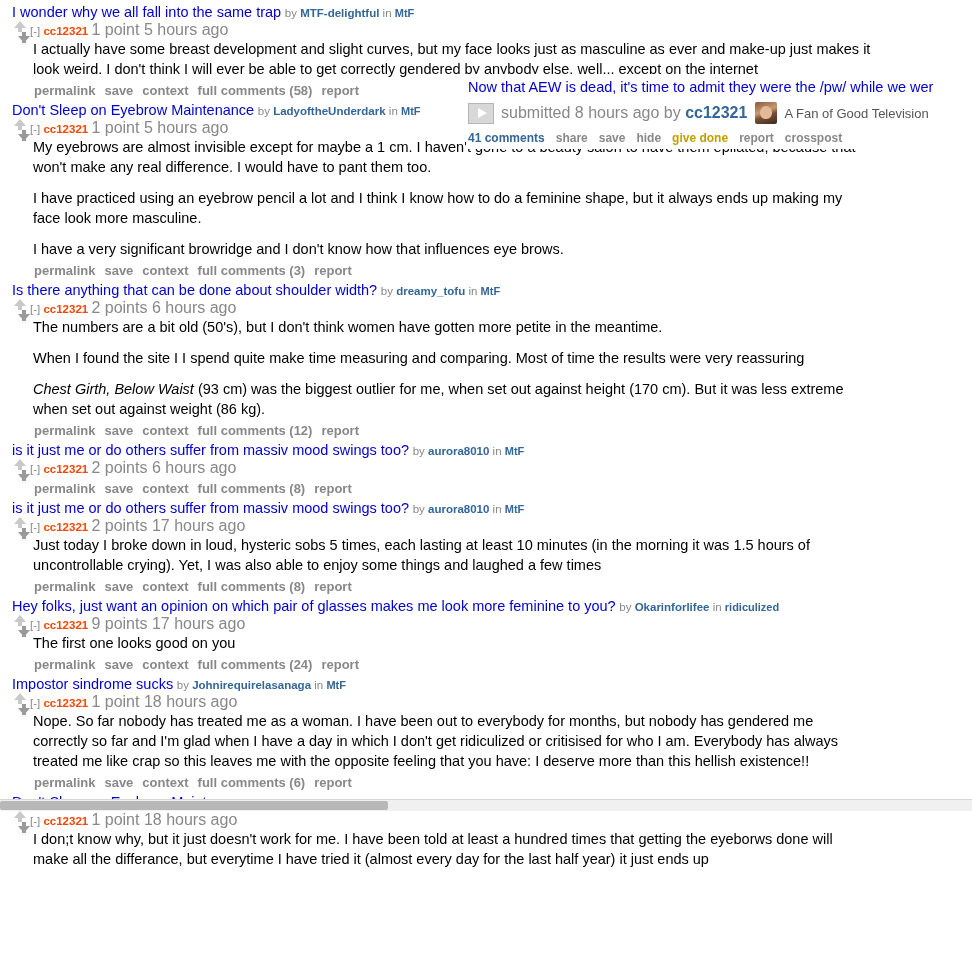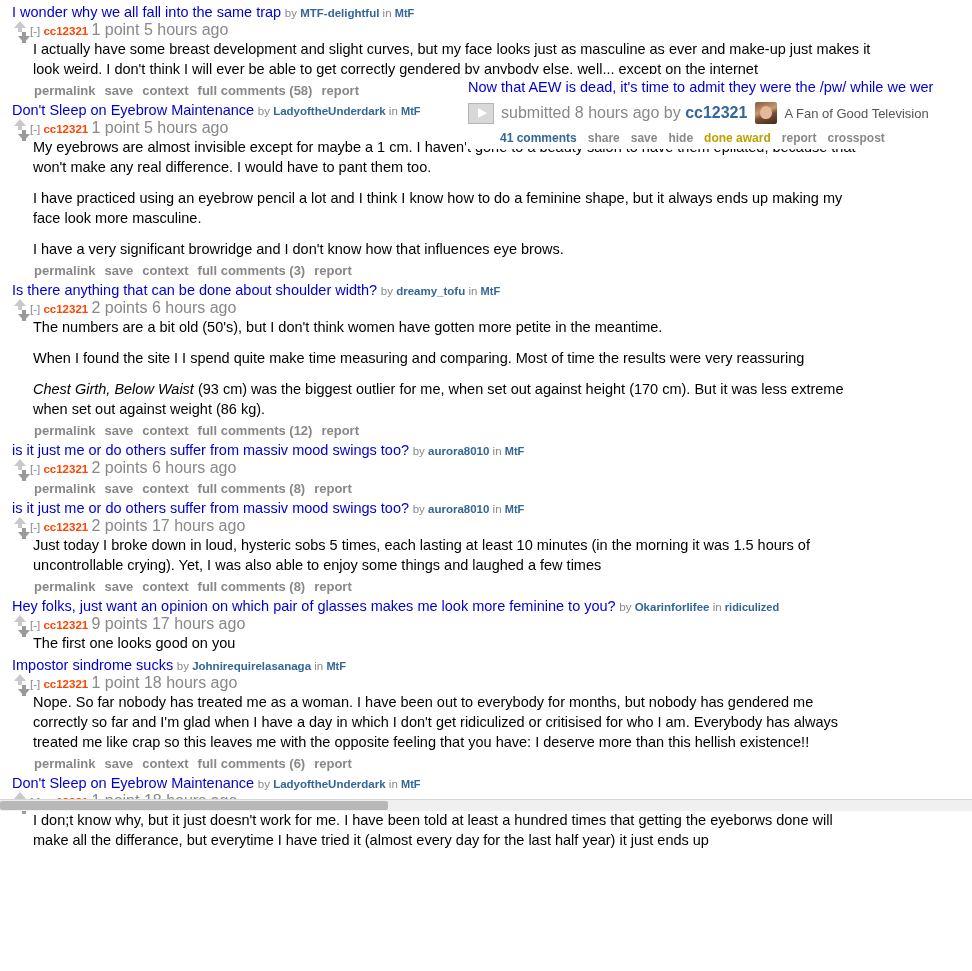--- a/index.html
+++ b/index.html
@@ -219,21 +219,20 @@
     font-size: 12px;
     white-space: nowrap;
   }
   .ov-actions a {
     color: #888888;
     font-weight: bold;
     margin-right: 11px;
   }
   .ov-actions a.comments {
     color: #369;
-    margin-left: 32px;
   }
   .ov-actions a.award {
     color: #c0a000;
   }
   .emoji {
     display: inline-block;
     width: 16px; height: 16px;
     border-radius: 50%;
     background: #f7c948;
     border: 1px solid #d8a62e;
@@ -343,20 +342,21 @@
         <div class="actions"><a href="#">permalink</a><a href="#">save</a><a href="#">context</a><a href="#">full comments (8)</a><a href="#">report</a></div>
       </div>
       <div class="comment">
         <div class="ctitle-line"><a class="ctitle" href="#">Hey folks, just want an opinion on which pair of glasses makes me look more feminine to you?</a> <span class="byline"><span>by</span> <a class="author" href="#">Okarinforlifee</a> <span>in</span> <a class="sub" href="#">ridiculized</a></span></div>
         <div class="meta-line"><span class="collapse">[-]</span> <a class="meta-author" href="#">cc12321</a> <span class="points">9 points 17 hours ago</span></div>
         <div class="arrow-up"></div>
         <div class="arrow-down"></div>
         <div class="body-text">
           <p>The first one looks good on you</p>
         </div>
+        <div class="actions"><a href="#">permalink</a><a href="#">save</a><a href="#">context</a><a href="#">full comments (24)</a><a href="#">report</a></div>
       </div>
       <div class="comment">
         <div class="ctitle-line"><a class="ctitle" href="#">Impostor sindrome sucks</a> <span class="byline"><span>by</span> <a class="author" href="#">Johnirequirelasanaga</a> <span>in</span> <a class="sub" href="#">MtF</a></span></div>
         <div class="meta-line"><span class="collapse">[-]</span> <a class="meta-author" href="#">cc12321</a> <span class="points">1 point 18 hours ago</span></div>
         <div class="arrow-up"></div>
         <div class="arrow-down"></div>
         <div class="body-text">
           <p>Nope. So far nobody has treated me as a woman. I have been out to everybody for months, but nobody has gendered me correctly so far and I'm glad when I have a day in which I don't get ridiculized or critisised for who I am. Everybody has always treated me like crap so this leaves me with the opposite feeling that you have: I deserve more than this hellish existence!!</p>
         </div>
         <div class="actions"><a href="#">permalink</a><a href="#">save</a><a href="#">context</a><a href="#">full comments (6)</a><a href="#">report</a></div>
@@ -376,20 +376,20 @@
     <div class="ov-title">Now that AEW is dead, it's time to admit they were the /pw/ while we wer</div>
     <div class="ov-row">
       <span class="ov-thumb"></span>
       <span class="ov-sub">
         <span>submitted 8 hours ago by</span>
         <span class="author">cc12321</span>
       </span>
       <span class="ov-avatar"></span>
       <span class="ov-flair">A Fan of Good Television</span>
     </div>
-    <div class="ov-actions"><a href="#" class="comments">41 comments</a><a href="#">share</a><a href="#">save</a><a href="#">hide</a><a href="#" class="award">done award</a><a href="#">report</a><a href="#">crosspost</a></div>
+    <div class="ov-actions"><a href="#" class="comments">41 comments</a><a href="#">share</a><a href="#">save</a><a href="#">hide</a><a href="#" class="award">give done</a><a href="#">report</a><a href="#">crosspost</a></div>
   </div>
 
   <div class="vscroll"></div>
   <div class="hscroll">
     <div class="thumb"></div>
   </div>
 </div>
 
 </body></html>

